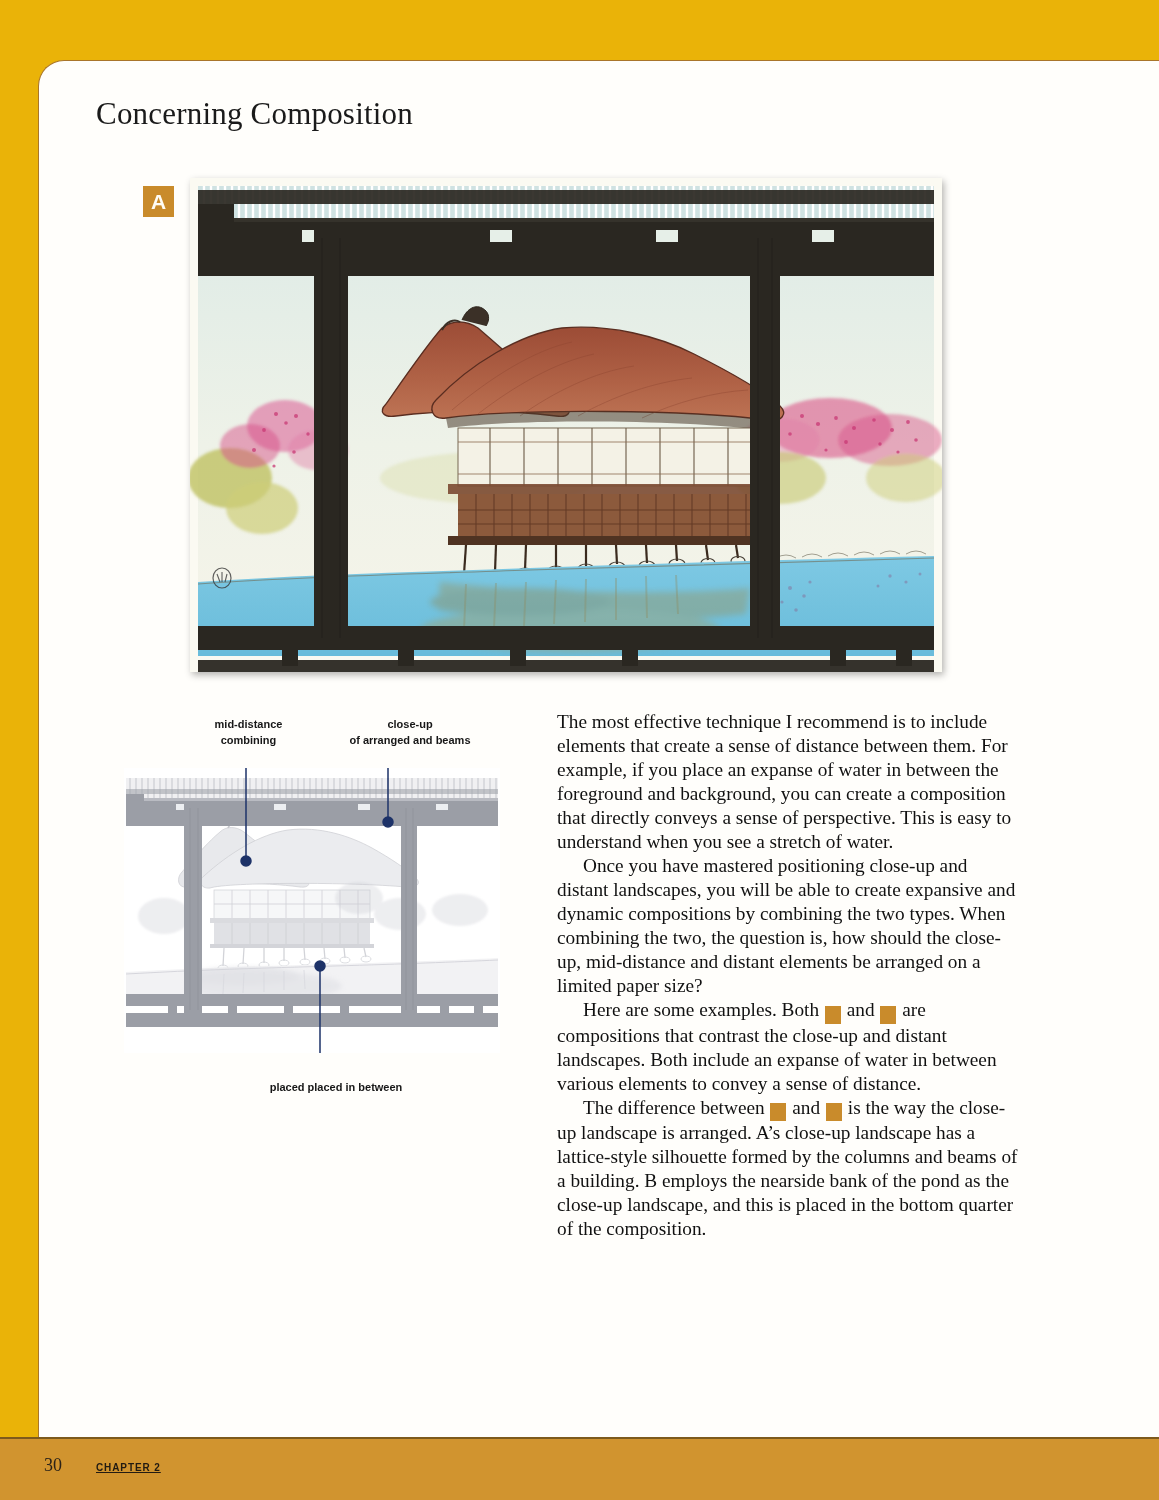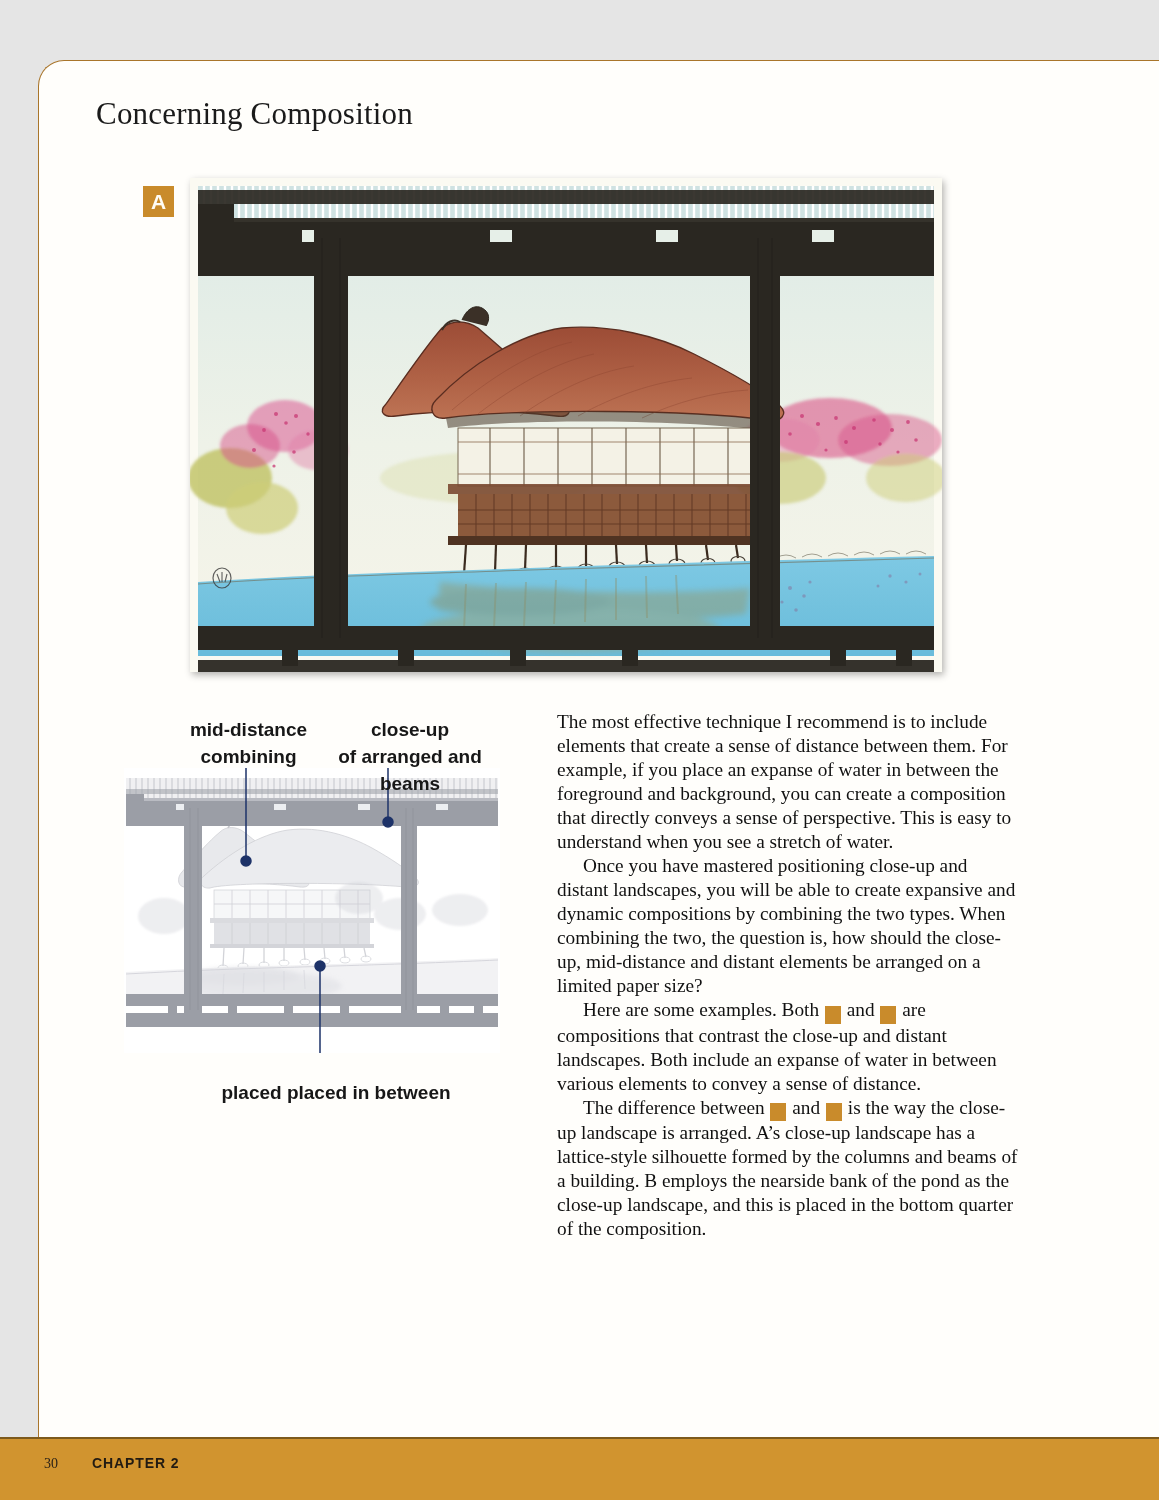--- a/index.html
+++ b/index.html
@@ -5,21 +5,21 @@
   * { box-sizing: border-box; margin: 0; padding: 0; }
   html, body {
     width: 1159px; height: 1500px;
     overflow: hidden;
     background: #d1942f;
     font-family: "Liberation Serif", serif;
   }
   #page {
     position: relative;
     width: 1159px; height: 1500px;
-    background: #e5e5e5;
+    background: #eab308;
   }
   
   #sheet {
     position: absolute;
     left: 38px; top: 60px;
     width: 1121px; height: 1377px;
     background: #fffefb;
     border-top-left-radius: 26px;
     border-top: 1px solid #a9752a;
     border-left: 1px solid #a9752a;
@@ -34,26 +34,27 @@
     left: 0; top: 1439px; width: 1159px; height: 61px;
     background: #d1942f;
   }
   #footer-inner {
     position: absolute;
     left: 44px; top: 1455px;
     display: flex; align-items: baseline; gap: 34px;
     font-family: "Liberation Sans", sans-serif;
   }
   .pg-num {
-    font-size: 14px; color: #2b2218; font-weight: 400;
+    font-size: 18px; color: #2b2218; font-weight: 400;
     font-family: "Liberation Serif", serif;
   }
   .chap {
-    font-size: 14px; color: #221b12; font-weight: 700;
+    font-size: 10px; color: #221b12; font-weight: 700;
     letter-spacing: 0.9px;
+    text-decoration: underline;
   }
 
   
   #title {
     position: absolute; left: 96px; top: 96px;
     font-size: 31px; color: #1a1a1a; font-weight: 400;
     letter-spacing: 0.2px;
   }
 
   
@@ -89,21 +90,21 @@
     position: absolute; left: 124px; top: 768px;
     width: 376px; height: 285px;
     background: #ffffff;
     overflow: hidden;
   }
 
   
   .dlabel {
     position: absolute;
     font-family: "Liberation Sans", sans-serif;
-    font-weight: 700; font-size: 19px;
+    font-weight: 700; font-size: 11px;
     color: #171717; line-height: 1.42;
     text-align: center;
   }
   #lbl-mid  { left: 186px; top: 717px; width: 125px; }
   #lbl-close{ left: 320px; top: 717px; width: 180px; text-align: center; }
   #lbl-water{ left: 186px; top: 1080px; width: 300px; text-align: center; }
 
   
   #body {
     position: absolute; left: 557px; top: 710px; width: 466px;

